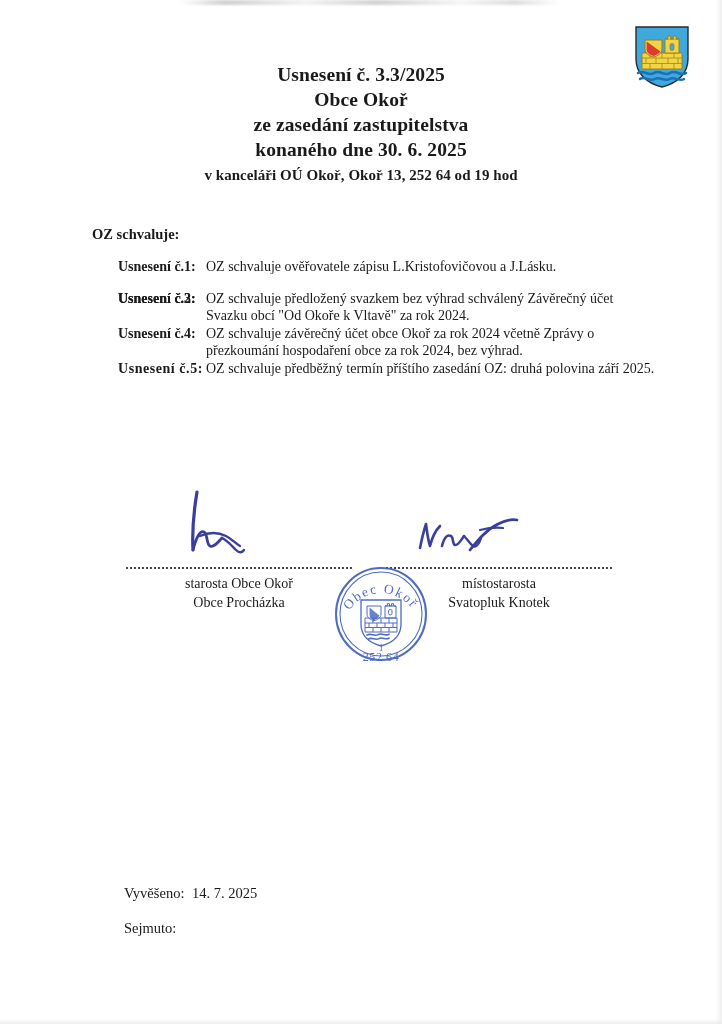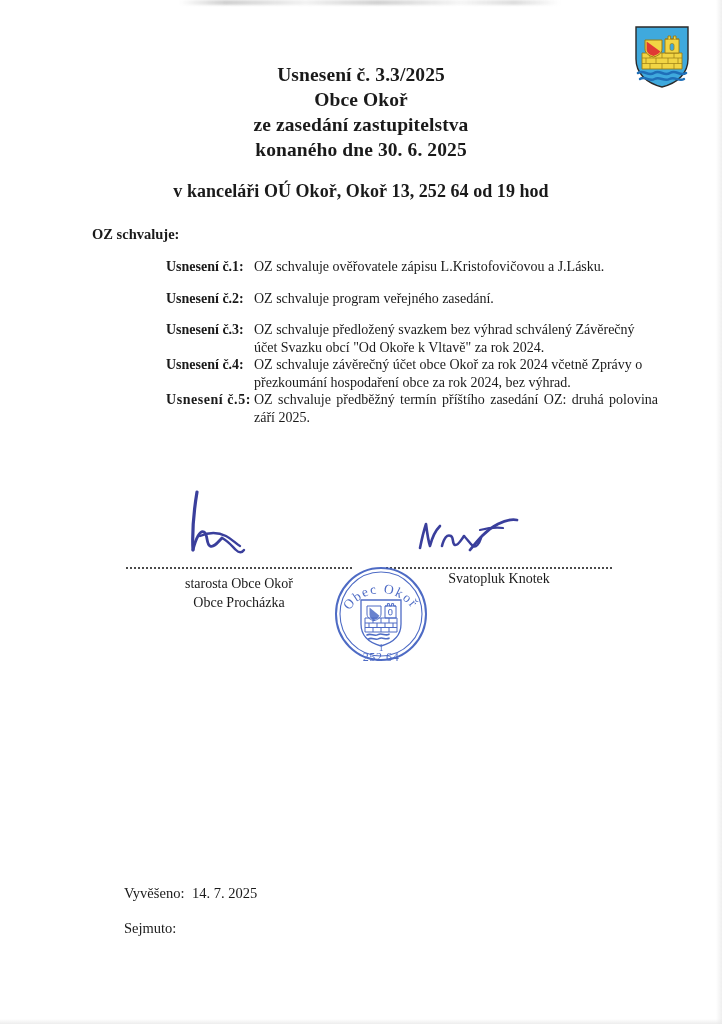--- a/index.html
+++ b/index.html
@@ -71,23 +71,23 @@
     text-align: center;
   }
   .title-line {
     font-weight: bold;
     font-size: 19.5px;
     line-height: 25px;
     letter-spacing: 0.1px;
   }
   .subtitle-line {
     font-weight: bold;
-    font-size: 18px;
+    font-size: 15px;
     line-height: 19px;
-    margin-top: 20px;
+    margin-top: 4px;
     letter-spacing: 0.05px;
   }
 
   
   .approve-heading {
     position: absolute;
     top: 226px;
     left: 92px;
     font-weight: bold;
     font-size: 14.5px;
@@ -99,21 +99,20 @@
     top: 258px;
     left: 118px;
     width: 540px;
     font-size: 14px;
   }
   .res {
     position: relative;
     padding-left: 88px;
     line-height: 17.5px;
     margin-bottom: 0;
-    margin-left: 48px;
   }
   .res.spaced { margin-bottom: 14px; }
   .res .res-label {
     position: absolute;
     left: 0;
     top: 0;
     font-weight: bold;
     white-space: nowrap;
   }
   .res .res-label.wide {
@@ -245,21 +244,20 @@
 
   <div class="resolutions">
 
     <div class="res spaced">
       <span class="res-label">Usnesení č.1:</span>
       <span class="res-text">OZ schvaluje  ověřovatele zápisu L.Kristofovičovou a J.Lásku.</span>
     </div>
 
     <div class="res spaced">
       <span class="res-label">Usnesení č.2:</span>
-      <span class="res-text">OZ schvaluje  program veřejného zasedání.</span>
     </div>
 
     <div class="res">
       <span class="res-label">Usnesení č.3:</span>
       <span class="res-text">OZ schvaluje předložený svazkem bez výhrad schválený Závěrečný účet Svazku obcí "Od Okoře k Vltavě" za rok 2024.</span>
     </div>
 
     <div class="res">
       <span class="res-label">Usnesení č.4:</span>
       <span class="res-text">OZ schvaluje závěrečný účet obce Okoř za rok 2024 včetně Zprávy o přezkoumání hospodaření obce za rok 2024, bez výhrad.</span>
@@ -296,20 +294,21 @@
           <g fill="none" stroke="#3a3f9c" stroke-linecap="round" stroke-linejoin="round">
             <path d="M46 68 C48 58 50 50 52 44 C53 52 54 60 56 66 C58 58 62 50 66 46" stroke-width="2.6"></path>
             <path d="M68 66 C70 58 73 54 77 56 C80 58 78 64 81 65 C84 66 87 60 90 56" stroke-width="2.6"></path>
             <path d="M90 56 C94 60 96 64 99 66 C102 68 105 64 107 58" stroke-width="2.4"></path>
             <path d="M96 70 C104 60 112 50 124 44 C132 40 138 39 143 40" stroke-width="2.8"></path>
             <path d="M106 50 C114 48 122 47 129 48" stroke-width="2.2"></path>
           </g>
         </svg>
       </div>
       <div class="sig-rule"></div>
+      <div class="sig-role">místostarosta</div>
       <div class="sig-name">Svatopluk Knotek</div>
     </div>
   </div>
 
   <div class="stamp">
     <svg viewBox="0 0 100 104" width="100" height="104">
       <defs>
         <path id="stamp-arc" d="M14 58 A38 38 0 0 1 86 56" fill="none"></path>
       </defs>
       <ellipse cx="50" cy="52" rx="45" ry="46" fill="none" stroke="#3f5fc0" stroke-width="2"></ellipse>

